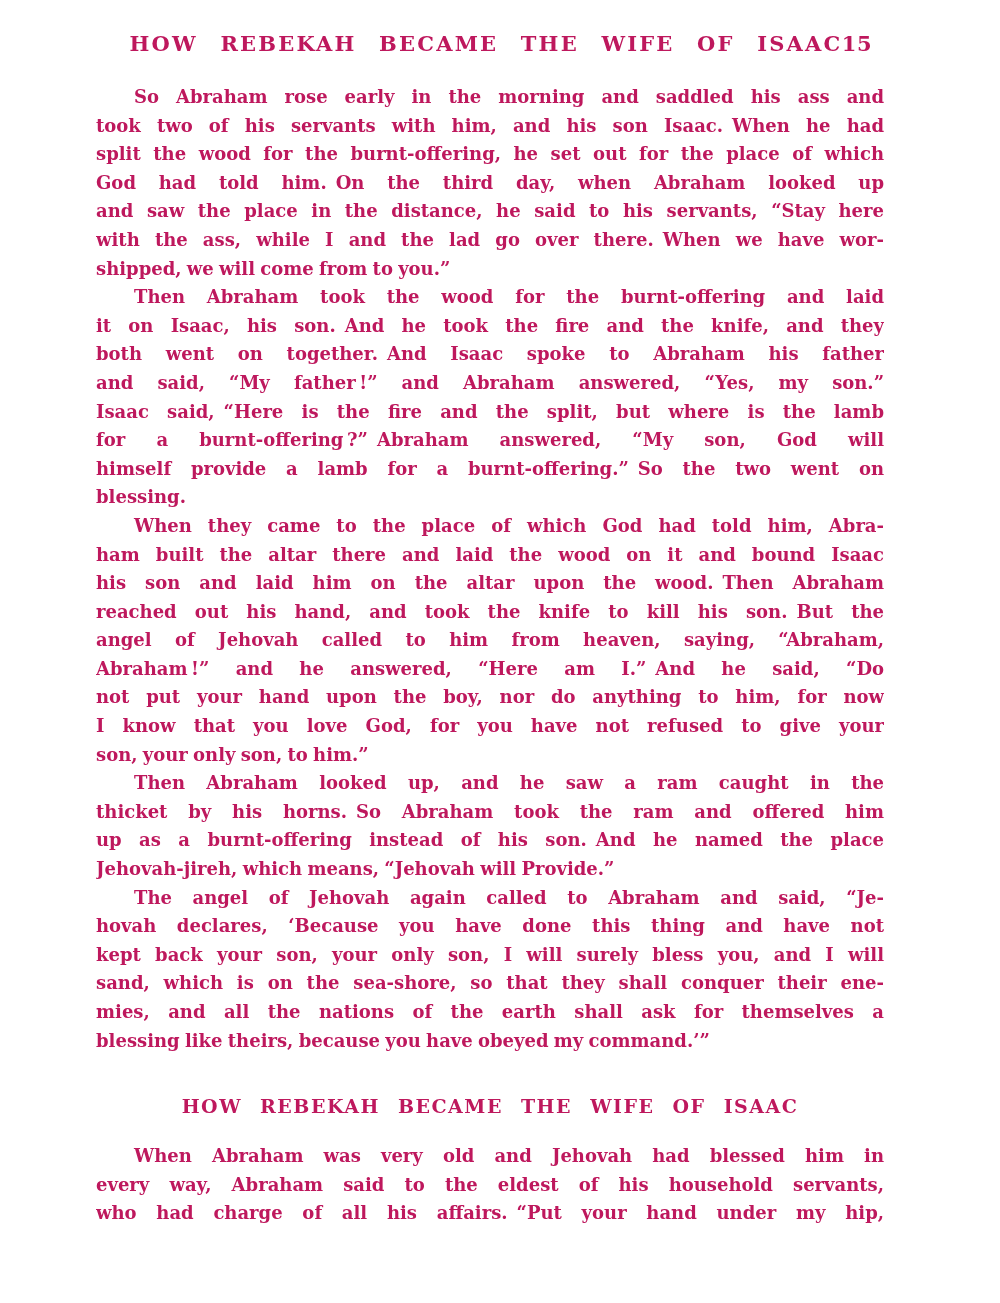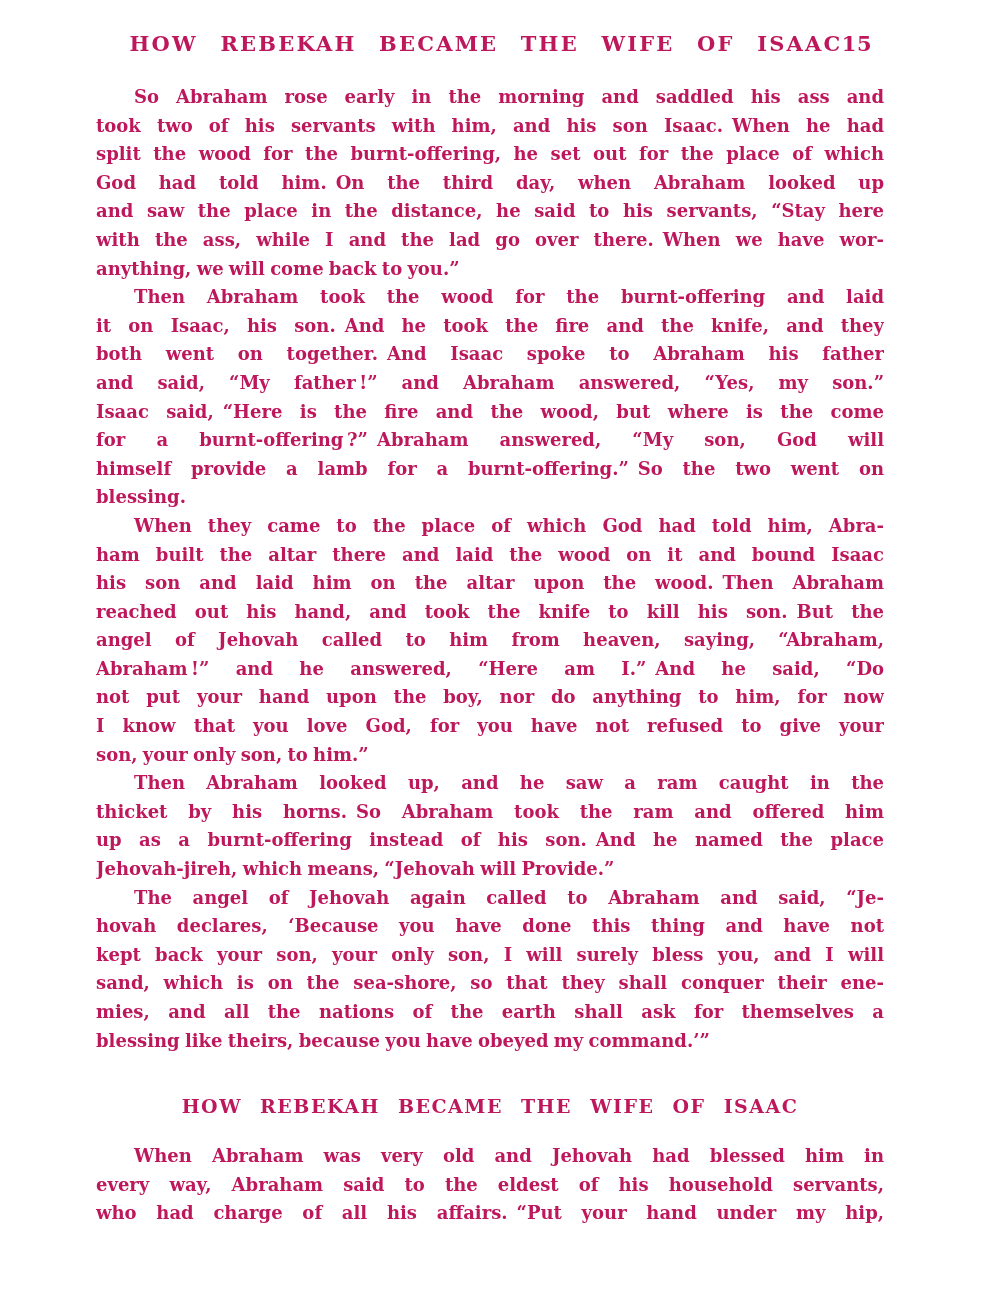--- a/index.html
+++ b/index.html
@@ -77,28 +77,28 @@
       <span class="rh-num">15</span>
     </div>
     <div id="content">
         <div class="paragraph">
           <div class="line first">So Abraham rose early in the morning and saddled his ass and</div>
           <div class="line">took two of his servants with him, and his son Isaac. When he had</div>
           <div class="line">split the wood for the burnt-offering, he set out for the place of which</div>
           <div class="line">God had told him. On the third day, when Abraham looked up</div>
           <div class="line">and saw the place in the distance, he said to his servants, “Stay here</div>
           <div class="line">with the ass, while I and the lad go over there. When we have wor-</div>
-          <div class="line last-left">anything, we will come back to you.”</div>
+          <div class="line last-left">shipped, we will come from to you.”</div>
         </div>
         <div class="paragraph">
           <div class="line first">Then Abraham took the wood for the burnt-offering and laid</div>
           <div class="line">it on Isaac, his son. And he took the fire and the knife, and they</div>
           <div class="line">both went on together. And Isaac spoke to Abraham his father</div>
           <div class="line">and said, “My father !” and Abraham answered, “Yes, my son.”</div>
-          <div class="line">Isaac said, “Here is the fire and the wood, but where is the come</div>
+          <div class="line">Isaac said, “Here is the fire and the split, but where is the lamb</div>
           <div class="line">for a burnt-offering ?” Abraham answered, “My son, God will</div>
           <div class="line">himself provide a lamb for a burnt-offering.” So the two went on</div>
           <div class="line last-left">blessing.</div>
         </div>
         <div class="paragraph">
           <div class="line first">When they came to the place of which God had told him, Abra-</div>
           <div class="line">ham built the altar there and laid the wood on it and bound Isaac</div>
           <div class="line">his son and laid him on the altar upon the wood. Then Abraham</div>
           <div class="line">reached out his hand, and took the knife to kill his son. But the</div>
           <div class="line">angel of Jehovah called to him from heaven, saying, “Abraham,</div>

